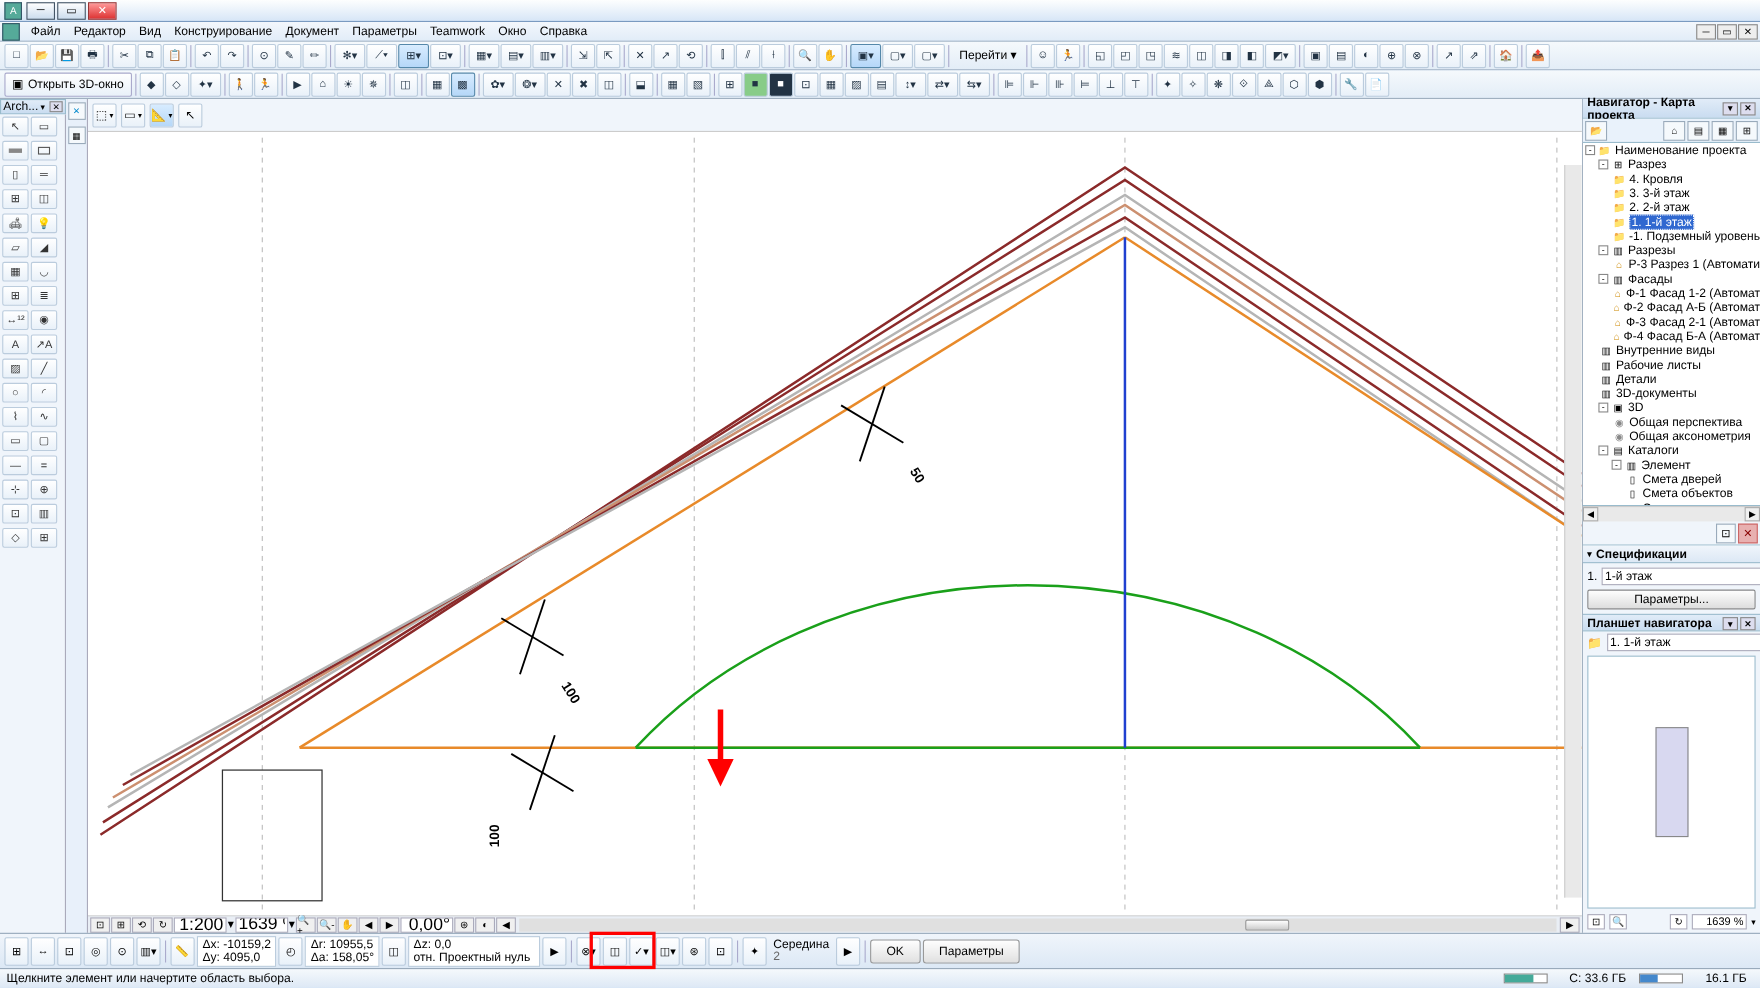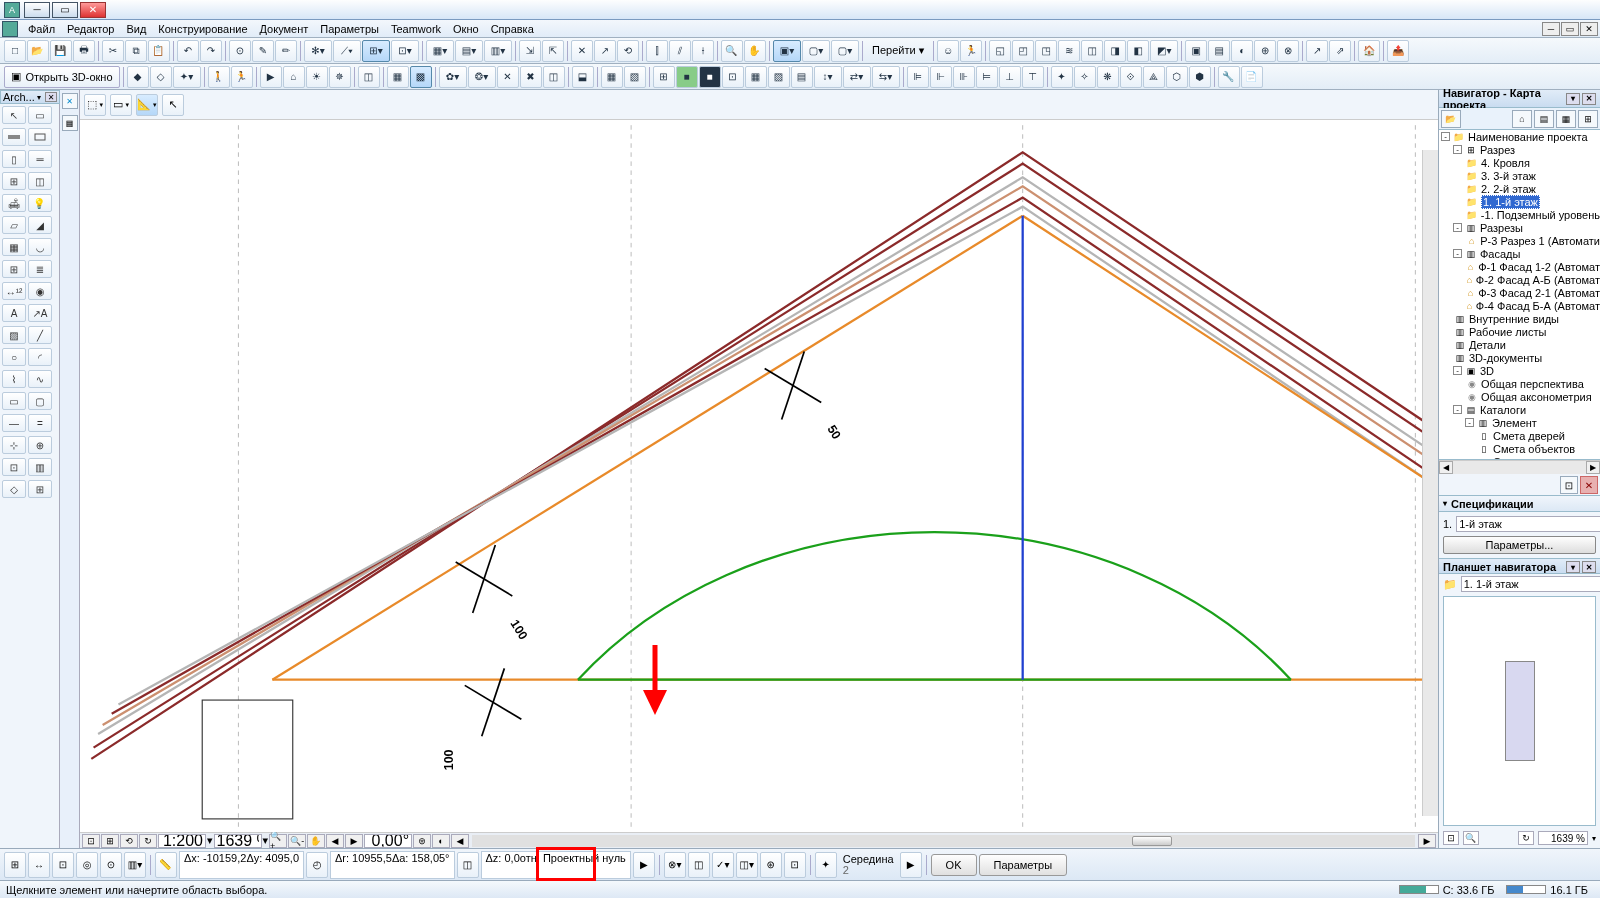--- a/index.html
+++ b/index.html
@@ -65,30 +65,30 @@
 .preview-title { height:16px; background:linear-gradient(#e1ecf8,#c9dcf0); border-top:1px solid #9bc; border-bottom:1px solid #9bc; display:flex; align-items:flex-end; padding:0 4px; font-weight:bold; }
 .preview-body { flex:1; display:flex; flex-direction:column; }
 .preview-body .row1 { display:flex; padding:2px 4px; align-items:center; gap:4px; }
 .preview-body .row1 input { flex:1; height:16px; border:1px solid #aab; background:#fff; padding:0 2px; }
 .preview-canvas { flex:1; background:#fff; border:1px solid #9bc; margin:2px 4px; display:flex; align-items:center; justify-content:center; }
 .preview-canvas .sheet { width:30px; height:100px; border:1px solid #888; background:#d8d8f0; }
 .preview-ctrl { height:20px; display:flex; align-items:center; padding:0 4px; gap:4px; }
 .preview-ctrl input { width:50px; height:14px; border:1px solid #aab; text-align:right; padding:0 2px; font-size:10px; }
 .preview-ctrl .ico { width:16px; height:14px; border:1px solid #aab; background:#fff; font-size:9px; display:flex; align-items:center; justify-content:center; }
 .statusbar-coords { height:32px; background:linear-gradient(#f0f5fb,#dce8f5); border-top:1px solid #9ab; display:flex; align-items:center; padding:0 4px; gap:2px; }
-.coord-block { display:flex; flex-direction:row; justify-content:center; height:28px; padding:0 4px; border:1px solid #bcd; background:#fff; font-size:10px; }
+.coord-block { display:flex; flex-direction:column; justify-content:center; height:28px; padding:0 4px; border:1px solid #bcd; background:#fff; font-size:10px; }
 .coord-block div { line-height:12px; }
 .sb-btn { width:22px; height:26px; border:1px solid #bcd; background:linear-gradient(#fff,#e9f1f9); display:flex; align-items:center; justify-content:center; font-size:10px; border-radius:2px; }
 .btn-std { height:22px; padding:0 14px; border:1px solid #999; background:linear-gradient(#fefefe,#e0e0e0); border-radius:3px; font-size:11px; }
 .zoom-row { height:16px; background:#e9eef5; border-top:1px solid #ccc; display:flex; align-items:center; padding:0 2px; gap:1px; font-size:10px; }
 .zoom-row .zb { width:18px; height:14px; border:1px solid #aab; background:#f0f0f0; display:flex; align-items:center; justify-content:center; font-size:9px; }
 .zoom-row input { width:48px; height:14px; border:1px solid #aab; text-align:right; padding:0 2px; font-size:16px; }
 .status { height:18px; background:linear-gradient(#f5f9fc,#dde8f5); border-top:1px solid #9ab; display:flex; align-items:center; padding:0 6px; color:#000; }
 .status .sp { flex:1; }
-.status .disk { display:flex; align-items:center; gap:4px; padding:0 6px; }
+.status .disk { display:flex; align-items:center; gap:20px; padding:0 6px; }
 .status .disk .bar { width:40px; height:9px; border:1px solid #888; background:#fff; position:relative; }
 .status .disk .bar .fill { position:absolute; left:0; top:0; bottom:0; background:#4a9; }
 .red-box { position:absolute; border:3px solid red; pointer-events:none; }
 .red-arrow { position:absolute; pointer-events:none; }
 </style>
 </head>
 <body>
 
 <div class="titlebar">
   <div class="ico">A</div>

